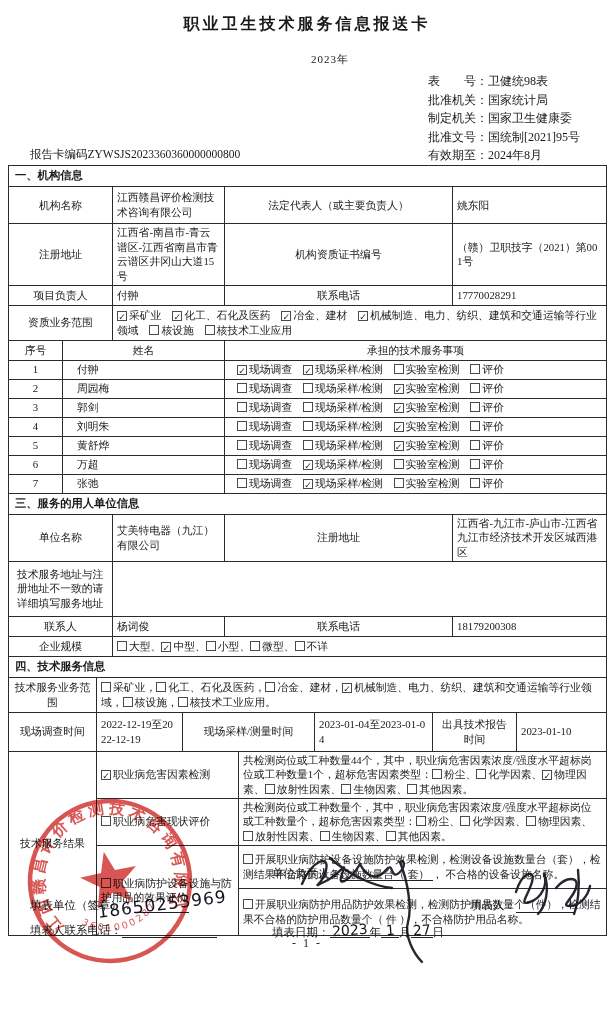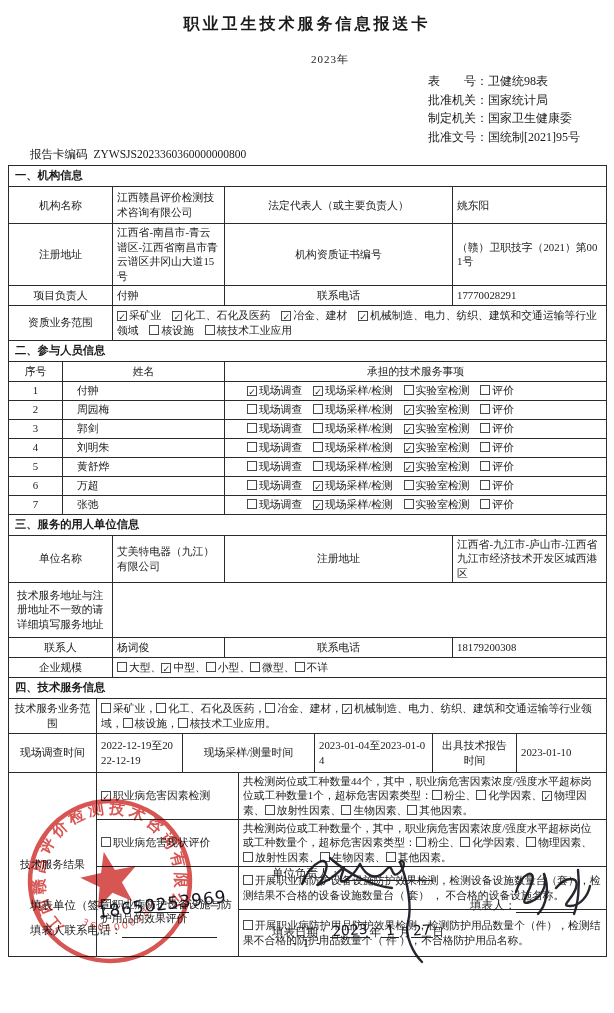--- a/index.html
+++ b/index.html
@@ -7,33 +7,33 @@
     position:relative; width:614px; height:1013px; margin:0 auto;
     background:#ffffff; overflow:hidden;
     font-family:"Liberation Serif","DejaVu Serif",serif; color:#1a1a1a;
   }
   .title { position:absolute; top:14px; left:0; width:614px; text-align:center;
     font-size:16px; font-weight:bold; letter-spacing:3px; }
   .subtitle { position:absolute; top:52px; left:0; width:614px; text-align:center;
     font-size:11px; letter-spacing:1px;margin-left:23px; }
   .meta { position:absolute; left:428px; top:72px; font-size:12px; line-height:18.6px; white-space:nowrap; }
   .report-code { position:absolute; left:30px; top:147px; font-size:11.5px; }
-  .report-code .val { margin-left:6px; font-family:"Liberation Serif","DejaVu Serif",serif; }
+  .report-code .val { font-family:"Liberation Serif","DejaVu Serif",serif; }
 
   .doc { position:absolute; left:8px; top:166px; width:598px; z-index:1; }
   table { width:100%; border-collapse:collapse; table-layout:fixed; margin-top:-1px; }
   td { border:1px solid #2b2b2b; font-size:10.8px; line-height:1.36; padding:1px 4px; vertical-align:middle; word-break:break-all; }
   tr.sech td { font-weight:bold; font-size:11.3px; text-align:left; padding:2px 6px; height:16px; }
   td.lab { text-align:center; }
   td.val { text-align:left; }
   tr.h34 td { height:34px; } tr.h50 td { height:50px; } tr.h19 td { height:17px; }
   tr.h32 td { height:32px; } tr.h36 td { height:36px; } tr.h46 td { height:44px; }
   tr.h42 td { height:40px; } tr.h54 td { height:52px;padding-left:8px; }
   tr.prow td { height:16px; }
-  td.tasks { padding-left:22px; }
+  td.tasks { padding-left:12px; }
   td.names { padding-left:14px; }
 
   .cb { display:inline-block; width:10px; height:10px; border:1px solid #4a4a4a;
     font-size:9px; line-height:10px; text-align:center; vertical-align:-1px;
     margin-right:2px; background:#fff; color:#2a2a2a;
     font-family:"DejaVu Sans","Liberation Sans",sans-serif; box-sizing:border-box; }
   .cbi { margin:0; }
   .cbl { }
 
   .footer { position:absolute; left:0; top:0; width:614px; z-index:3; font-size:11.5px; }
@@ -59,20 +59,21 @@
 <div class="page">
 
   <div class="title">职业卫生技术服务信息报送卡</div>
   <div class="subtitle">2023年</div>
 
   <div class="meta">
     <div><span>表　　号：</span><span>卫健统98表</span></div>
     <div><span>批准机关：</span><span>国家统计局</span></div>
     <div><span>制定机关：</span><span>国家卫生健康委</span></div>
     <div><span>批准文号：</span><span>国统制[2021]95号</span></div>
+    <div><span>有效期至：</span><span>2024年8月</span></div>
   </div>
 
   <div class="report-code">
     <span>报告卡编码</span><span class="val">ZYWSJS2023360360000000800</span>
   </div>
 
   <div class="doc">
 
     <table>
       <colgroup>
@@ -110,23 +111,20 @@
     </tbody>
       </table>
 
     <table>
       <colgroup>
           <col style="width:54px">
           <col style="width:162px">
           <col style="width:382px">
         </colgroup>
       <tbody>
-          <tr class="sech">
-            <td colspan="3">二、参与人员信息</td>
-          </tr>
       <tr class="h19">
         <td class="lab">序号</td>
         <td class="lab">姓名</td>
         <td class="lab">承担的技术服务事项</td>
       </tr>
       <tr class="prow">
         <td class="lab">1</td>
         <td class="names">付翀</td>
         <td class="tasks"><span class="cbi"><span class="cb on">✓</span><span class="cbl">现场调查</span></span>　<span class="cbi"><span class="cb on">✓</span><span class="cbl">现场采样/检测</span></span>　<span class="cbi"><span class="cb"></span><span class="cbl">实验室检测</span></span>　<span class="cbi"><span class="cb"></span><span class="cbl">评价</span></span></td>
       </tr>

